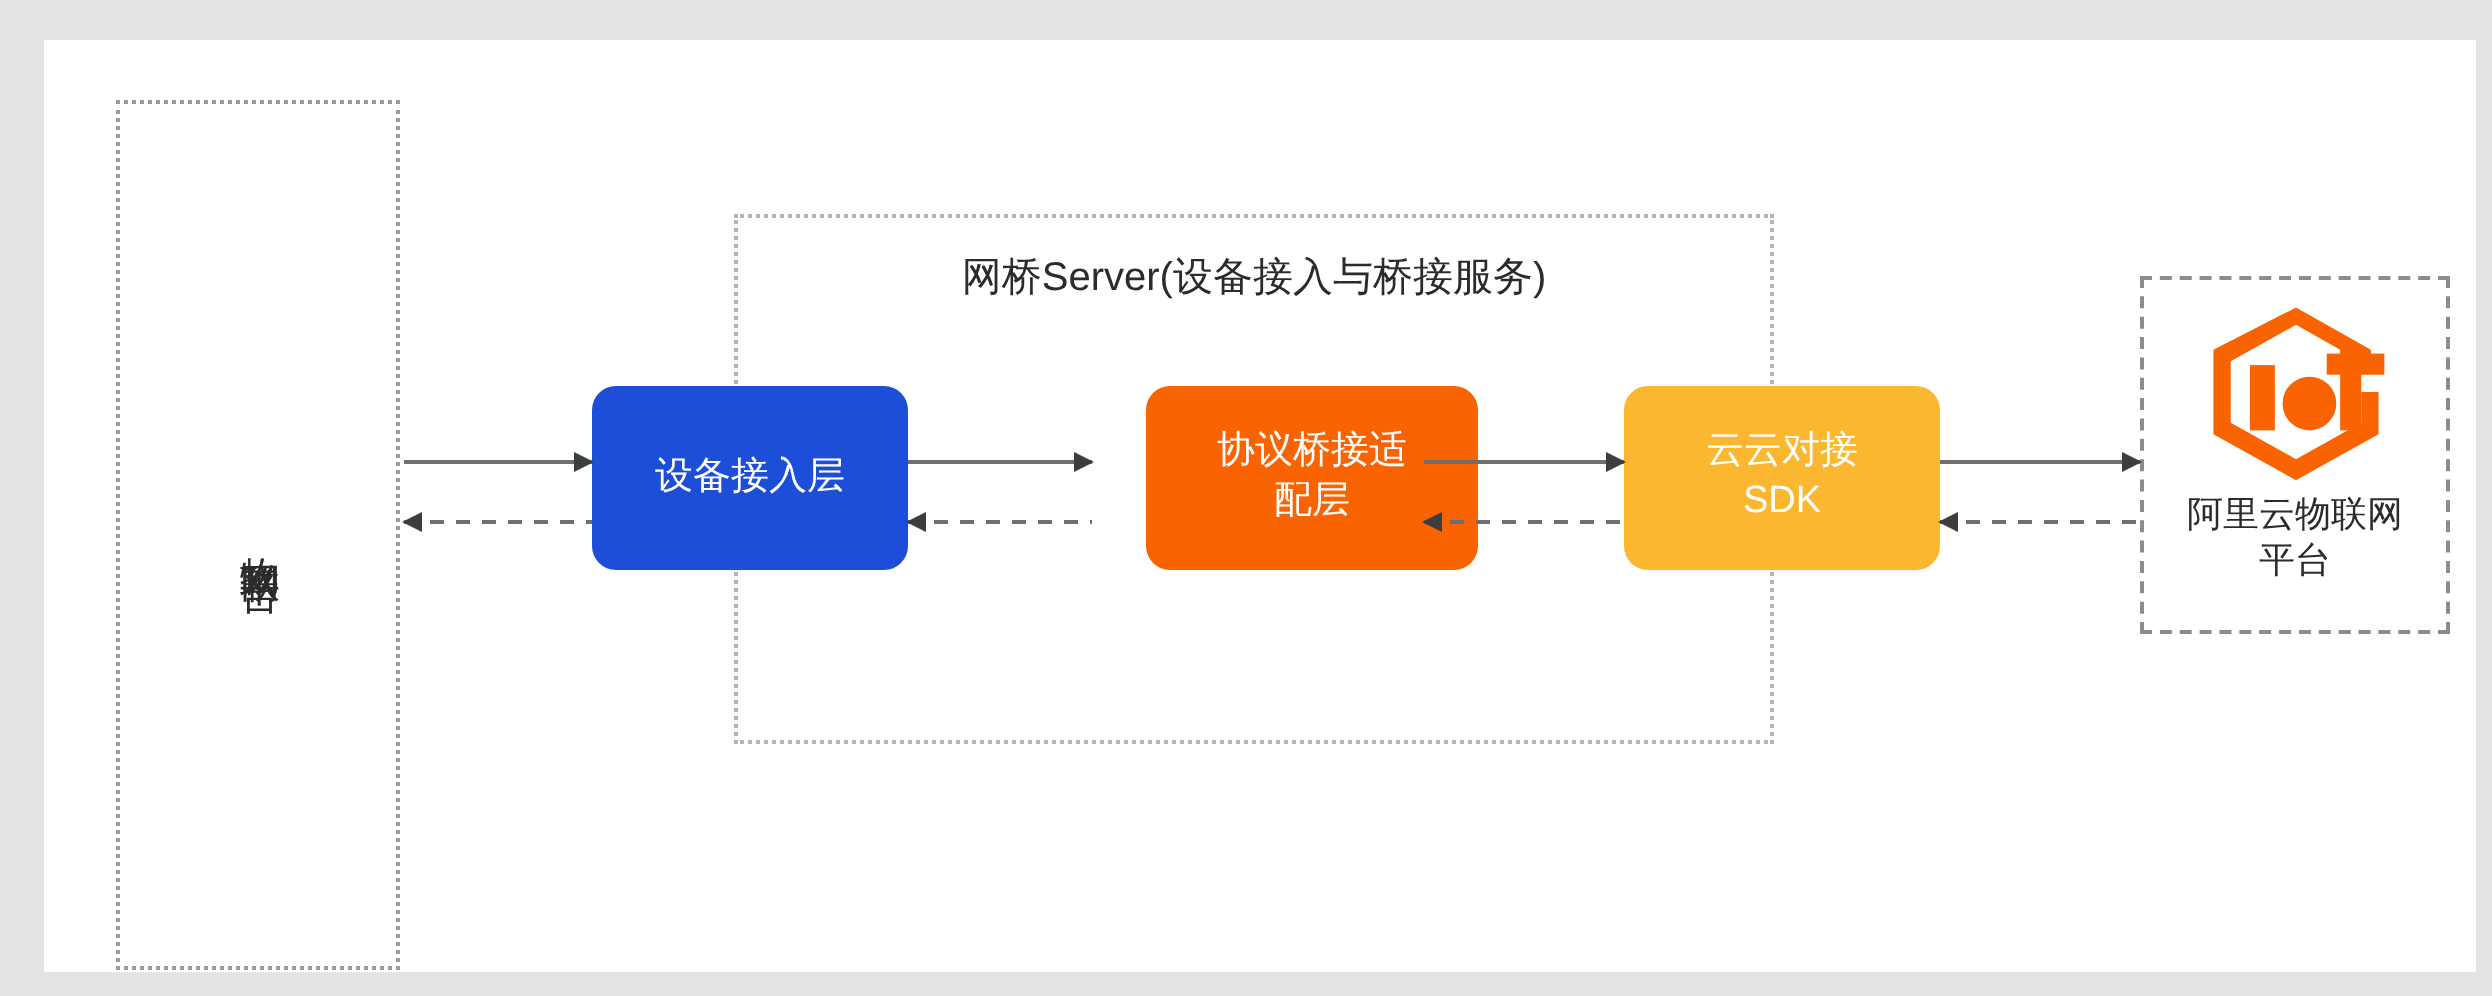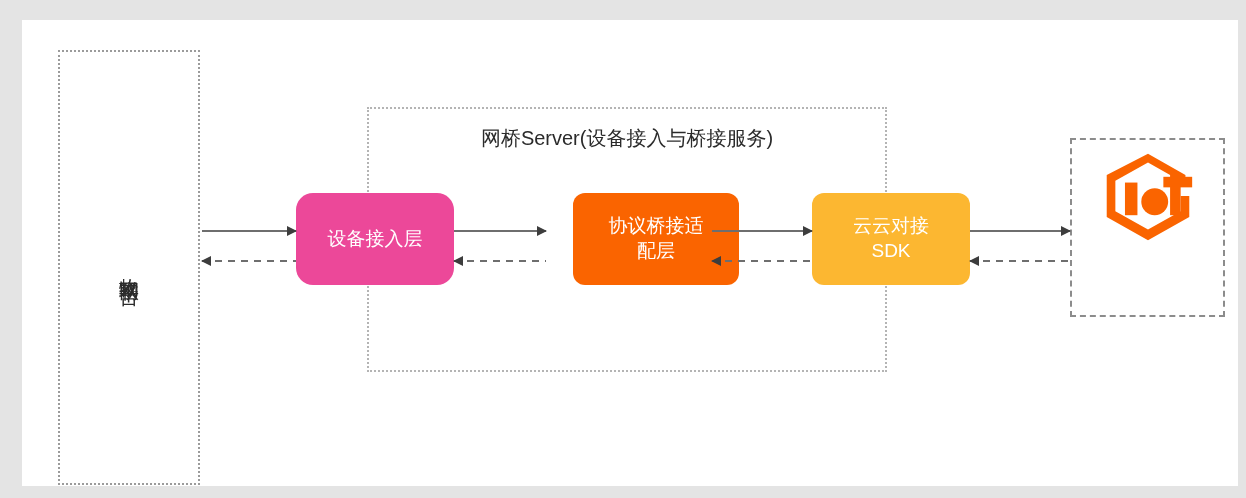--- a/index.html
+++ b/index.html
@@ -106,21 +106,21 @@
     align-items: center;
     justify-content: center;
     text-align: center;
     color: #ffffff;
     font-size: 19px;
     line-height: 1.3;
     white-space: pre-line;
     box-sizing: border-box;
     padding: 4px 10px;
   }
-  .block-access  { left: 274px; top: 173px; width: 158px; height: 92px; background: #ec4899; border-radius: 17px; }
+  .block-access  { left: 274px; top: 173px; width: 158px; height: 92px; background: #1d4ed8; }
   .block-adapter { left: 524px; top: 173px; width: 166px; height: 92px; background: #fa6400; margin-left: 27px; }
   .block-sdk     { left: 790px; top: 173px; width: 158px; height: 92px; background: #fcb731; }
 
   
   .arrow-solid,
   .arrow-dashed {
     position: absolute;
     height: 2px;
   }
   .arrow-solid  { top: 210px; background: #6e6e6e; }
@@ -177,20 +177,22 @@
 SDK</div>
 
     <div class="cloud-box">
       <svg class="iot-logo" viewBox="0 0 100 100">
         <path d="M50 6 L89 28 L89 36 L73 36 L73 28 L50 15 L16 34 L16 66 L50 85 L84 66 L84 50 L93 50 L93 72 L50 96 L7 72 L7 28 Z" fill="#fa6400"></path>
         <rect x="26" y="36" width="13" height="34" fill="#fa6400"></rect>
         <circle cx="57" cy="56" r="14" fill="#fa6400"></circle>
         <rect x="73" y="36" width="11" height="34" fill="#fa6400"></rect>
         <rect x="66" y="30" width="30" height="11" fill="#fa6400"></rect>
       </svg>
+      <div class="cloud-label">阿里云物联网
+平台</div>
     </div>
 
     <div class="arrow-solid seg1"></div>
     <div class="arrow-dashed seg1"></div>
 
     <div class="arrow-solid seg2"></div>
     <div class="arrow-dashed seg2"></div>
 
     <div class="arrow-solid seg3"></div>
     <div class="arrow-dashed seg3"></div>

